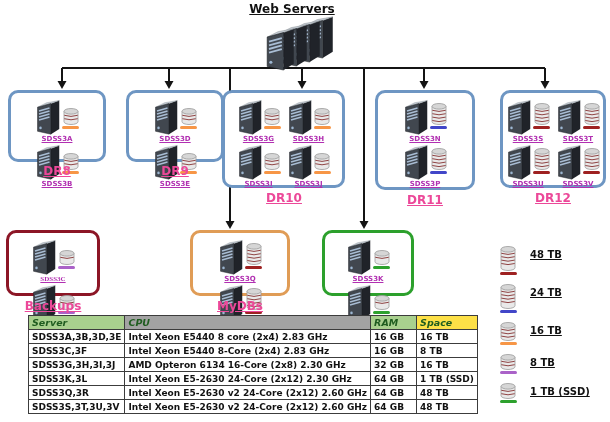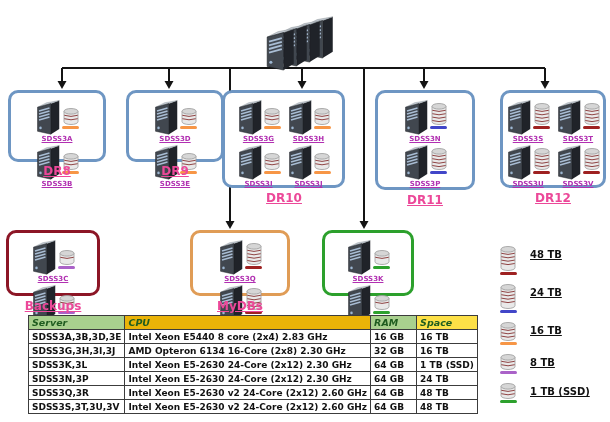--- a/index.html
+++ b/index.html
@@ -33,21 +33,21 @@
   .box-label{
     position:absolute;transform:translateX(-50%);white-space:nowrap;z-index:3;
     font-size:12px;font-weight:bold;color:#ec4899;text-decoration:underline;
   }
   
   .b-dr8{left:8px;top:90px;width:98px;height:72px;}
   .b-dr9{left:126px;top:90px;width:98px;height:72px;}
   .b-dr10{left:222px;top:90px;width:123px;height:98px;}
   .b-dr11{left:375px;top:90px;width:100px;height:100px;}
   .b-dr12{left:500px;top:90px;width:106px;height:98px;}
-  .b-backups{left:6px;top:230px;width:94px;height:66px;}
+  .b-backups{left:6px;top:230px;width:94px;height:66px;font-family:Liberation Serif, serif;}
   .b-mydbs{left:190px;top:230px;width:100px;height:66px;}
   .b-imgdbs{left:322px;top:230px;width:92px;height:66px;}
   .lbl-dr8{left:57px;top:164px;}
   .lbl-dr9{left:175px;top:164px;}
   .lbl-dr10{left:284px;top:191px;}
   .lbl-dr11{left:425px;top:193px;}
   .lbl-dr12{left:553px;top:191px;}
   .lbl-backups{left:53px;top:299px;}
   .lbl-mydbs{left:240px;top:299px;}
   .lbl-imgdbs{left:368px;top:299px;}
@@ -90,20 +90,21 @@
       <path d="M57.5,81 L66.5,81 L62,89 Z"></path>
       <path d="M164.5,81 L173.5,81 L169,89 Z"></path>
       <path d="M297.5,81 L306.5,81 L302,89 Z"></path>
       <path d="M419.5,81 L428.5,81 L424,89 Z"></path>
       <path d="M540.5,81 L549.5,81 L545,89 Z"></path>
       <path d="M225.5,221 L234.5,221 L230,229 Z"></path>
       <path d="M359.5,221 L368.5,221 L364,229 Z"></path>
     </g>
   </svg>
 
+  <div class="title">Web Servers</div>
   <div class="cluster" id="cluster">
       <div class="t" style="left: 39px; top: 0px; z-index: 1;"><svg width="34" height="44" viewBox="0 0 34 48">
           <polygon points="21,6 32,2 32,40 21,47" fill="#202329"></polygon>
           <polygon points="3,11 15,5 32,2 21,6" fill="#c3cad2" stroke="#8a9096" stroke-width="0.5"></polygon>
           <polygon points="3,11 21,6 21,47 3,43" fill="#41474f" stroke="#1a1d21" stroke-width="0.6"></polygon>
           <g stroke="#a9bdd4" stroke-width="2">
             <line x1="5" y1="16" x2="19" y2="12.1"></line>
             <line x1="5" y1="20" x2="19" y2="16.1"></line>
             <line x1="5" y1="24" x2="19" y2="20.1"></line>
             <line x1="5" y1="28" x2="19" y2="24.1"></line>
@@ -792,49 +793,49 @@
   <table class="spec-table" id="spec-table">
     <colgroup>
         <col style="width:88px">
         <col style="width:232px">
         <col style="width:46px">
         <col style="width:58px">
       </colgroup>
     <thead>
         <tr>
           <th style="background: rgb(169, 208, 142); color: rgb(31, 92, 31);">Server</th>
-          <th style="background: #eab308; color: rgb(31, 92, 31);">CPU</th>
+          <th style="background: #a3a3a3; color: rgb(31, 92, 31);">CPU</th>
           <th style="background: rgb(169, 208, 142); color: rgb(31, 92, 31);">RAM</th>
           <th style="background: #fde047; color: rgb(31, 92, 31);">Space</th>
         </tr>
       </thead>
     <tbody>
         <tr>
           <td>SDSS3A,3B,3D,3E</td>
           <td>Intel Xeon E5440 8 core (2x4) 2.83 GHz</td>
           <td>16 GB</td>
           <td>16 TB</td>
         </tr>
         <tr>
+          <td>SDSS3C,3F</td>
+          <td>Intel Xeon E5440 8-Core (2x4) 2.83 GHz</td>
+          <td>16 GB</td>
+          <td>8 TB</td>
+        </tr>
+        <tr>
           <td>SDSS3G,3H,3I,3J</td>
           <td>AMD Opteron 6134 16-Core (2x8) 2.30 GHz</td>
           <td>32 GB</td>
           <td>16 TB</td>
         </tr>
         <tr>
           <td>SDSS3K,3L</td>
           <td>Intel Xeon E5-2630 24-Core (2x12) 2.30 GHz</td>
           <td>64 GB</td>
           <td>1 TB (SSD)</td>
-        </tr>
-        <tr>
-          <td>SDSS3N,3P</td>
-          <td>Intel Xeon E5-2630 24-Core (2x12) 2.30 GHz</td>
-          <td>64 GB</td>
-          <td>24 TB</td>
         </tr>
         <tr>
           <td>SDSS3Q,3R</td>
           <td>Intel Xeon E5-2630 v2 24-Core (2x12) 2.60 GHz</td>
           <td>64 GB</td>
           <td>48 TB</td>
         </tr>
         <tr>
           <td>SDSS3S,3T,3U,3V</td>
           <td>Intel Xeon E5-2630 v2 24-Core (2x12) 2.60 GHz</td>

